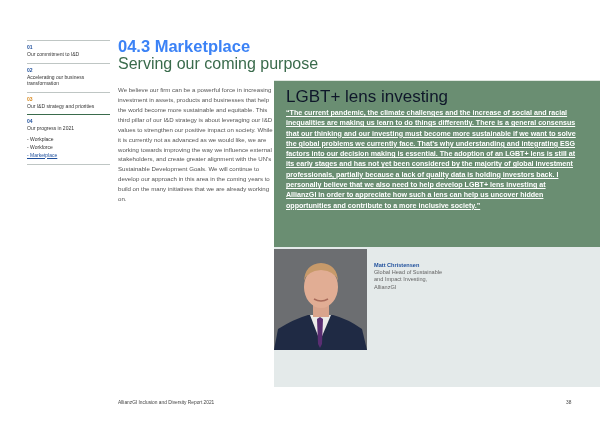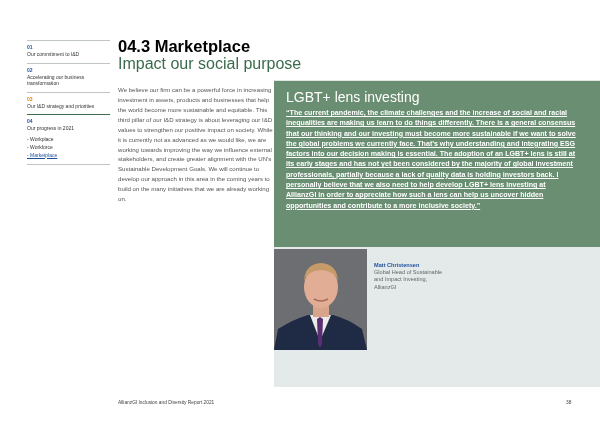--- a/index.html
+++ b/index.html
@@ -14,35 +14,35 @@
   .nav-section.active { border-top: 1.5px solid #3a6b4c; }
   .nav-section.last { margin-bottom: 0; }
   .nav-num { font-size: 5px; color: #1e4f9c; font-weight: bold; line-height: 7px; display: block; }
   .nav-num.orange { color: #d98a1f; }
   .nav-title { font-size: 5px; color: #333; line-height: 6.5px; display: block; }
   .nav-sub { font-size: 5px; color: #333; line-height: 8px; display: block; }
   .nav-sub.current { color: #1e4f9c; text-decoration: underline; }
   .nav-bottom { border-top: 1px solid #bfc6c4; margin-top: 5px; }
 
   .heading { position: absolute; left: 118px; top: 37px; }
-  .heading-1 { font-size: 16.5px; font-weight: bold; color: #000000; line-height: 18px; display: block; }
+  .heading-1 { font-size: 16.5px; font-weight: bold; color: #3b82f6; line-height: 18px; display: block; }
   .heading-2 { font-size: 16px; color: #3a6b4c; line-height: 18px; display: block; }
 
   .body-text {
     position: absolute; left: 118px; top: 79px; width: 158px;
     font-size: 6.1px; line-height: 9.9px; color: #555;
   }
 
   .quote-panel {
     position: absolute; left: 274px; top: 80px; width: 326px; height: 167px;
     background: #6a8e72; border-top: 1px solid #dfe7e0;
   }
   .quote-title {
     position: absolute; left: 12px; top: 8px;
-    font-size: 14px; color: #ffffff; line-height: 16px;
+    font-size: 17px; color: #0f172a; line-height: 16px;
   }
   .quote-text {
     position: absolute; left: 12px; top: 27px; width: 290px;
     font-size: 7.1px; line-height: 10.3px; color: #ffffff; font-weight: bold; text-decoration: underline;
   }
 
   .profile-panel {
     position: absolute; left: 274px; top: 247px; width: 326px; height: 140px;
     background: #e4eaea;
   }
@@ -78,21 +78,21 @@
     <span class="nav-title">Our progress in 2021</span>
     <span class="nav-sub" style="margin-top:3px">- Workplace</span>
     <span class="nav-sub">- Workforce</span>
     <span class="nav-sub current">- Marketplace</span>
   </div>
   <div class="nav-bottom"></div>
 </nav>
 
 <div class="heading">
   <span class="heading-1">04.3 Marketplace</span>
-  <span class="heading-2">Impact our social purpose</span>
+  <span class="heading-2">Serving our coming purpose</span>
 </div>
 
 <p class="body-text">We believe our firm can be a powerful force in increasing investment in assets, products and businesses that help the world become more sustainable and equitable. This third pillar of our I&amp;D strategy is about leveraging our I&amp;D values to strengthen our positive impact on society. While it is currently not as advanced as we would like, we are working towards improving the way we influence external stakeholders, and create greater alignment with the UN's Sustainable Development Goals. We will continue to develop our approach in this area in the coming years to build on the many initiatives that we are already working on.</p>
 
 <section class="quote-panel">
   <div class="quote-title">LGBT+ lens investing</div>
   <div class="quote-text">“The current pandemic, the climate challenges and the increase of social and racial inequalities are making us learn to do things differently. There is a general consensus that our thinking and our investing must become more sustainable if we want to solve the global problems we currently face. That’s why understanding and integrating ESG factors into our decision making is essential. The adoption of an LGBT+ lens is still at its early stages and has not yet been considered by the majority of global investment professionals, partially because a lack of quality data is holding investors back. I personally believe that we also need to help develop LGBT+ lens investing at AllianzGI in order to appreciate how such a lens can help us uncover hidden opportunities and contribute to a more inclusive society.”</div>
 </section>
 
 <section class="profile-panel">

